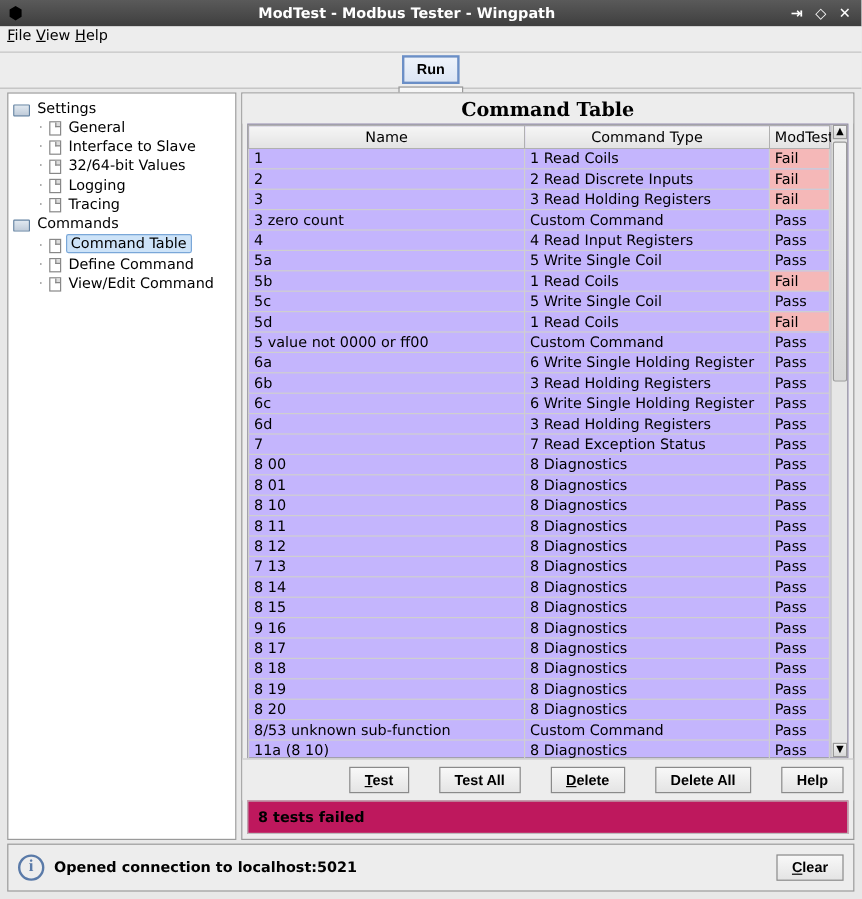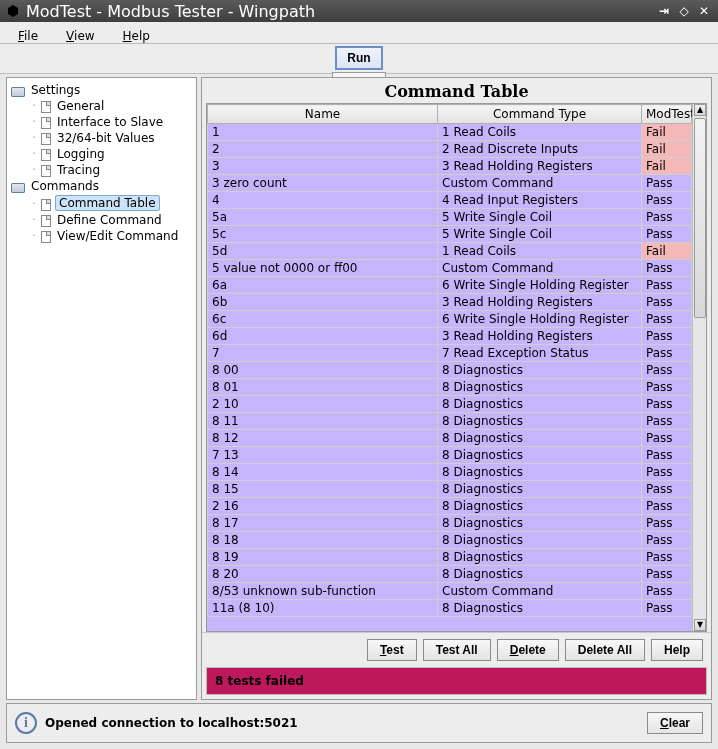--- a/index.html
+++ b/index.html
@@ -2,25 +2,25 @@
 <html><head>
 <meta charset="utf-8">
 <style>
   * { box-sizing: border-box; }
   html, body { margin: 0; padding: 0; font-family: "DejaVu Sans", "Liberation Sans", Arial, sans-serif; font-size: 12px; }
   body { width: 718px; height: 749px; background: #e8e8e8; overflow: hidden; }
   
   
   .titlebar { height: 22px; background: linear-gradient(#5a5a5a,#3e3e3e); color: #fff; display:flex; align-items:center; padding:0 6px; font-weight:bold; }
   .titlebar .app-icon { width:14px; height:14px; margin-right:6px; display:inline-block; filter:invert(1); }
-  .titlebar .title { flex:1; font-weight:normal; font-size:16px; }
+  .titlebar .title { flex:1; text-align:center; font-weight:bold; font-size:12px; }
   .titlebar .win-btn { width:16px; height:16px; margin-left:4px; display:inline-flex; align-items:center; justify-content:center; font-size:12px; cursor:pointer; }
   
   
-  .menubar { height:22px; background:#ededed; border-bottom:1px solid #bcbcbc; display:flex; align-items:flex-end; padding:0 18px; gap:28px; }
+  .menubar { height:22px; background:#ededed; border-bottom:1px solid #bcbcbc; display:flex; align-items:flex-start; padding:0 6px; gap:4px; }
   .menubar span { cursor:pointer; }
   .menubar .ul { text-decoration: underline; text-decoration-skip-ink:none; }
   
   
   .toolbar { height:30px; background:#ededed; border-bottom:1px solid #bcbcbc; display:flex; align-items:center; padding:2px 6px; gap:2px;flex-direction:column; }
   .toolbtn { background:linear-gradient(#f8f8f8,#e6e6e6); border:1px solid #9a9a9a; padding:3px 10px; font-weight:bold; cursor:pointer; font-size:12px; }
   .toolbtn.active { border:2px solid #6b8fc7; background:linear-gradient(#eef3fb,#dce6f5); }
   
   
   .split { display:flex; height:629px; }
@@ -44,21 +44,21 @@
   thead th { background:linear-gradient(#f5f5f5,#e3e3e3); border:1px solid #b0b0b0; padding:2px 4px; font-weight:normal; text-align:center; position:sticky; top:0; }
   tbody td { border:1px solid #cfcfcf; padding:0 4px; height:16px; line-height:16px; white-space:nowrap; overflow:hidden; }
   col.name { width:230px; } col.type { width:204px; } col.result { width:50px; }
   td.fail { background:#f5b8b8; }
   
   .vscroll { width:14px; background:#e6e6e6; border-left:1px solid #bcbcbc; position:relative; }
   .vscroll .thumb { position:absolute; top:14px; left:1px; width:12px; height:200px; background:linear-gradient(#f2f2f2,#d8d8d8); border:1px solid #9a9a9a; border-radius:2px; }
   .vscroll .arrow { position:absolute; left:1px; width:12px; height:12px; background:linear-gradient(#f2f2f2,#d8d8d8); border:1px solid #9a9a9a; font-size:8px; text-align:center; line-height:10px; }
   .vscroll .arrow.up { top:0; } .vscroll .arrow.down { bottom:0; }
   
-  .btnrow { display:flex; justify-content:flex-end; gap:6px; padding:6px 8px; background:#ededed; border-top:1px solid #c8c8c8; }
+  .btnrow { display:flex; justify-content:flex-end; gap:25px; padding:6px 8px; background:#ededed; border-top:1px solid #c8c8c8; }
   .btn { background:linear-gradient(#f8f8f8,#e4e4e4); border:1px solid #8a8a8a; padding:3px 12px; cursor:pointer; font-size:12px; font-weight:bold; }
   .btn .ul { text-decoration:underline; }
   
   .status-msgbox { margin:0 4px 4px 4px; border:1px solid #bcbcbc; background:#be185d; padding:6px 8px; font-weight:bold; font-size:12px; }
   
   .statusbar { height:40px; border:1px solid #9a9a9a; margin:0 6px 6px 6px; background:#ededed; display:flex; align-items:center; padding:4px 8px; gap:8px; }
   .info-icon { width:22px; height:22px; border:2px solid #5a7aa8; border-radius:50%; display:inline-flex; align-items:center; justify-content:center; color:#5a7aa8; font-weight:bold; font-family:serif; font-size:14px; }
   .statusbar .msg { flex:1; font-weight:bold; }
 </style>
 </head>
@@ -186,20 +186,25 @@
                 <td>4</td>
                 <td>4 Read Input Registers</td>
                 <td>Pass</td>
               </tr>
               <tr>
                 <td>5a</td>
                 <td>5 Write Single Coil</td>
                 <td>Pass</td>
               </tr>
               <tr>
+                <td>5b</td>
+                <td>1 Read Coils</td>
+                <td class="fail">Fail</td>
+              </tr>
+              <tr>
                 <td>5c</td>
                 <td>5 Write Single Coil</td>
                 <td>Pass</td>
               </tr>
               <tr>
                 <td>5d</td>
                 <td>1 Read Coils</td>
                 <td class="fail">Fail</td>
               </tr>
               <tr>
@@ -236,21 +241,21 @@
                 <td>8 00</td>
                 <td>8 Diagnostics</td>
                 <td>Pass</td>
               </tr>
               <tr>
                 <td>8 01</td>
                 <td>8 Diagnostics</td>
                 <td>Pass</td>
               </tr>
               <tr>
-                <td>2 10</td>
+                <td>8 10</td>
                 <td>8 Diagnostics</td>
                 <td>Pass</td>
               </tr>
               <tr>
                 <td>8 11</td>
                 <td>8 Diagnostics</td>
                 <td>Pass</td>
               </tr>
               <tr>
                 <td>8 12</td>
@@ -266,21 +271,21 @@
                 <td>8 14</td>
                 <td>8 Diagnostics</td>
                 <td>Pass</td>
               </tr>
               <tr>
                 <td>8 15</td>
                 <td>8 Diagnostics</td>
                 <td>Pass</td>
               </tr>
               <tr>
-                <td>2 16</td>
+                <td>9 16</td>
                 <td>8 Diagnostics</td>
                 <td>Pass</td>
               </tr>
               <tr>
                 <td>8 17</td>
                 <td>8 Diagnostics</td>
                 <td>Pass</td>
               </tr>
               <tr>
                 <td>8 18</td>

